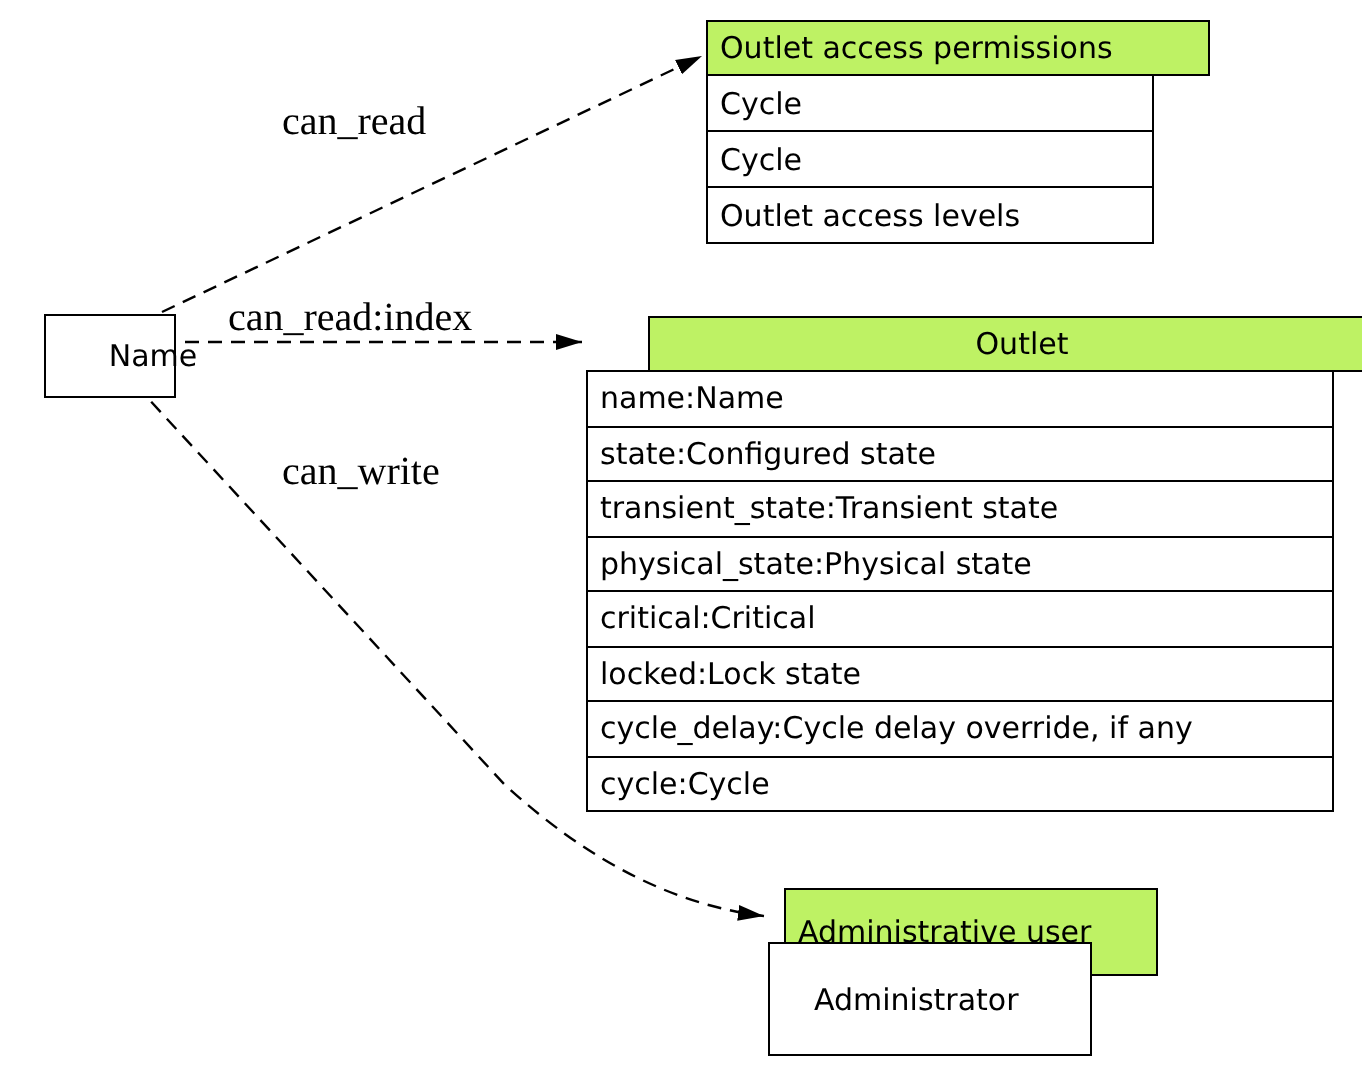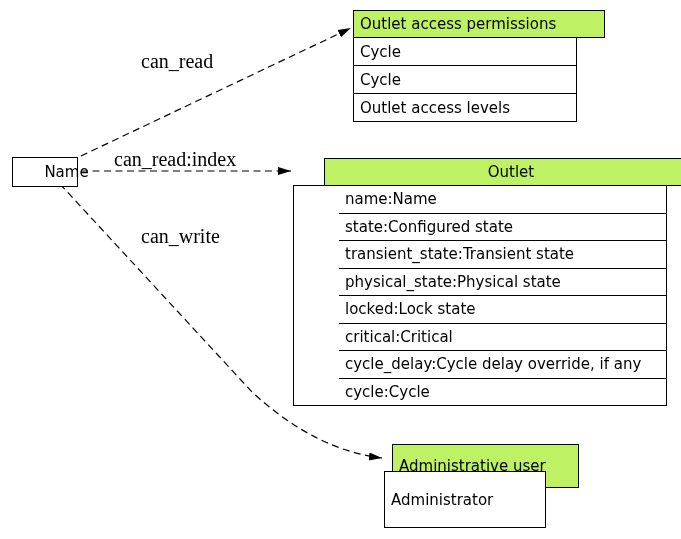--- a/index.html
+++ b/index.html
@@ -44,47 +44,47 @@
     </defs>
     <path d="M81,156 L351,28" fill="none" stroke="#000" stroke-width="1.2" stroke-dasharray="7,4.5" marker-end="url(#arrowhead)"></path>
     <path d="M81,171 L291,171" fill="none" stroke="#000" stroke-width="1.2" stroke-dasharray="7,4.5" marker-end="url(#arrowhead)"></path>
     <path d="M60,184 L252,392 Q315,450 382,458" fill="none" stroke="#000" stroke-width="1.2" stroke-dasharray="7,4.5" marker-end="url(#arrowhead)"></path>
   </svg>
 
   <div class="edge-label" style="left:141px;top:50px;">can_read</div>
   <div class="edge-label" style="left:114px;top:148px;">can_read:index</div>
   <div class="edge-label" style="left:141px;top:225px;">can_write</div>
 
-  <div class="node" style="left:12px;top:157px;width:66px;height:30px;padding-left:43px;">
+  <div class="node" style="left:22px;top:157px;width:66px;height:42px;padding-left:43px;">
     <span>Name</span>
   </div>
 
   <div class="tblhead" style="left:353px;top:10px;width:252px;height:28px;">
     <span>Outlet access permissions</span>
   </div>
   <div class="tblrows" style="left:353px;top:37px;width:224px;height:85px;">
     <div class="tblrow">Cycle</div>
     <div class="tblrow">Cycle</div>
     <div class="tblrow">Outlet access levels</div>
   </div>
 
   <div class="tblhead center" style="left:293px;top:158px;width:374px;height:28px;margin-left:31px;">
     <span>Outlet</span>
   </div>
-  <div class="tblrows" style="left:293px;top:185px;width:374px;height:221px;padding-left:45px;">
+  <div class="tblrows" style="left:293px;top:185px;width:374px;height:221px;">
     <div class="tblrow">name:Name</div>
     <div class="tblrow">state:Configured state</div>
     <div class="tblrow">transient_state:Transient state</div>
     <div class="tblrow">physical_state:Physical state</div>
+    <div class="tblrow">critical:Critical</div>
     <div class="tblrow">locked:Lock state</div>
-    <div class="tblrow">critical:Critical</div>
     <div class="tblrow">cycle_delay:Cycle delay override, if any</div>
     <div class="tblrow">cycle:Cycle</div>
   </div>
 
   <div class="tblhead" style="left:392px;top:444px;width:187px;height:44px;">
     <span>Administrative user</span>
   </div>
-  <div class="tblrows" style="left:384px;top:471px;width:162px;height:57px;">
+  <div class="tblrows" style="left:384px;top:471px;width:162px;height:57px;padding-left:16px;">
     <div class="tblrow">Administrator</div>
   </div>
 
 </div>
 
 </body></html>

